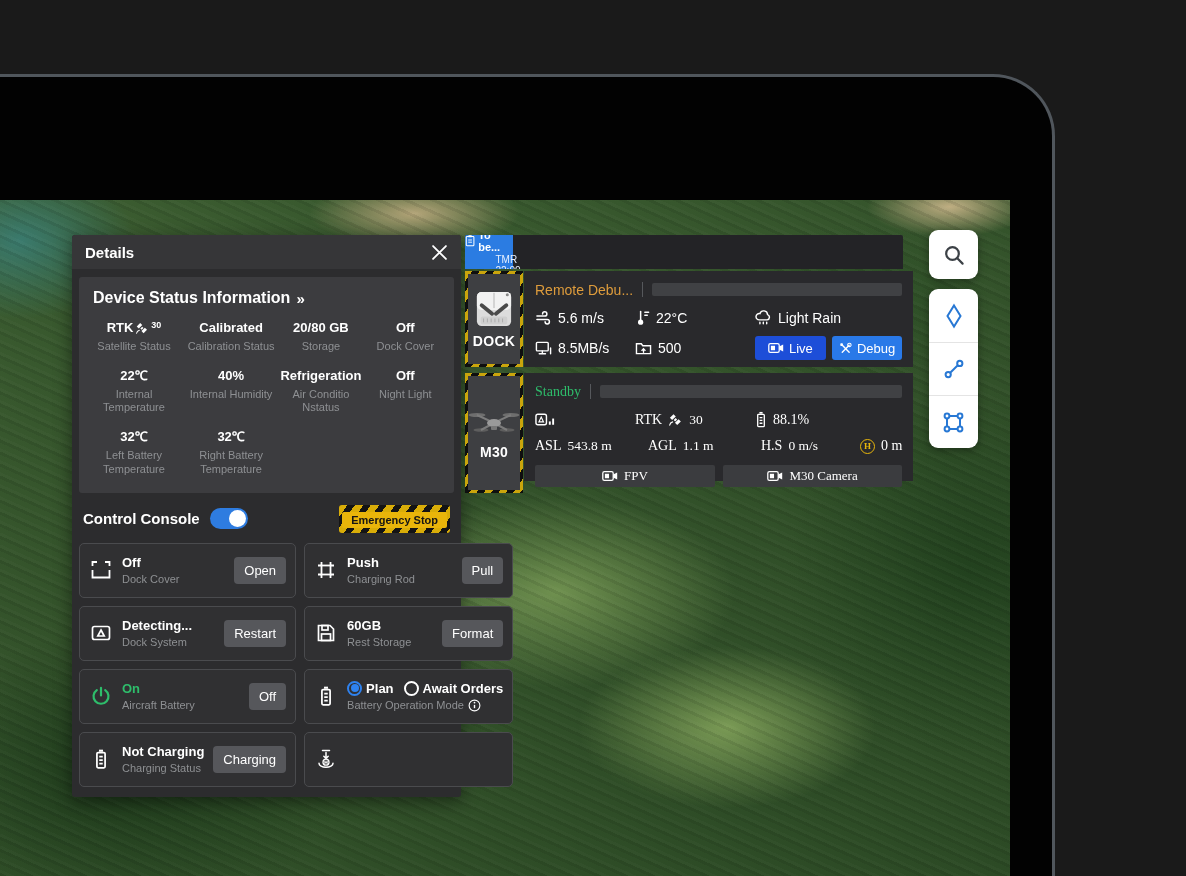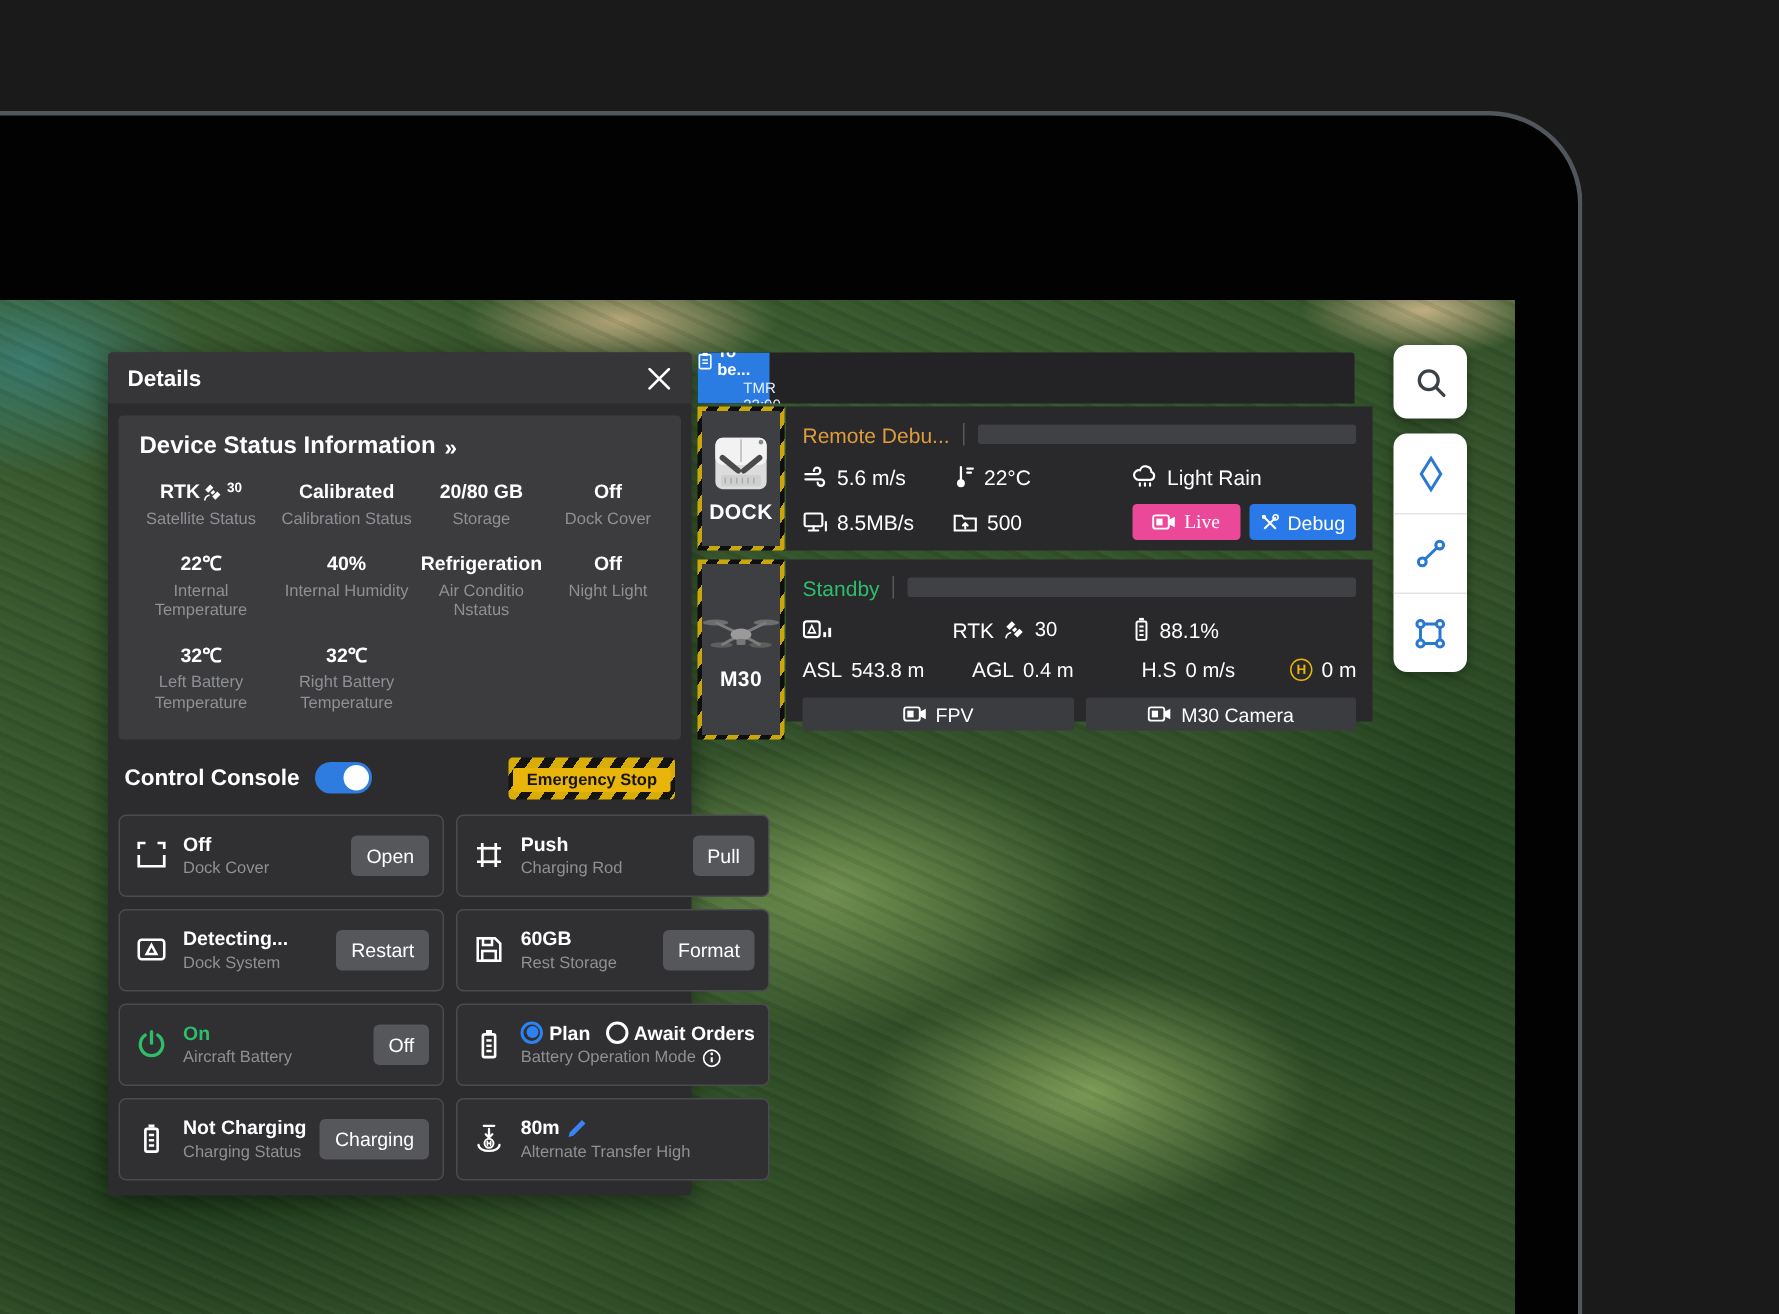--- a/index.html
+++ b/index.html
@@ -84,34 +84,34 @@
   .dph-task, .dph-device { font-size:15px; }
   .dp-body { display:flex; margin-top:2px; }
   .thumb-col { width:64px; display:flex; flex-direction:column; gap:6px; }
   .thumb { height:96px; padding:3px; background:repeating-linear-gradient(125deg,#caa50c 0 6px,#0f0f0f 6px 12px); cursor:pointer; }
   .thumb.tall { height:120px; }
   .thumb-inner { height:100%; background:#3e3f42; display:flex; flex-direction:column; align-items:center; justify-content:center; gap:5px; }
   .thumb-label { font-weight:700; font-size:14px; letter-spacing:.3px; }
   .info-col { flex:1; display:flex; flex-direction:column; gap:6px; margin-left:1px; }
   .info-sec { background:#29292c; padding:9px 11px; }
   .info-sec.dock { height:96px; }
-  .info-sec.m30 { height:108px; }
+  .info-sec.m30 { height:108px;font-family:Liberation Serif, serif; }
   .status-row { display:flex; align-items:center; gap:9px; height:19px; }
   .status-text { font-size:14px; white-space:nowrap; }
   .status-text.orange { color:#de9c3c; }
   .status-text.green { color:#2ebd6b; }
   .pbar { flex:1; height:13px; background:#404144; border-radius:2px; }
   .metric-row { display:grid; grid-template-columns:100px 120px 1fr; align-items:center; margin-top:10px; }
   .metric-row.alt { grid-template-columns:113px 113px 99px 1fr; }
   .metric { display:flex; align-items:center; gap:6px; font-size:14px; white-space:nowrap; }
   .metric .mval { font-size:13.5px; }
   .btn-pair { display:flex; gap:6px; }
   .pill-btn { flex:1; height:24px; border:none; border-radius:3px; color:#fff; font-size:13px;
     display:flex; align-items:center; justify-content:center; gap:5px; cursor:pointer; font-family:inherit; }
-  .pill-btn.dark { background:#ec4899;font-family:Liberation Serif, serif; }
+  .pill-btn.dark { background:#1d4ed8; }
   .pill-btn.blue { background:#2979e8; }
   .bottom-btns { display:flex; gap:8px; margin-top:11px; }
   .cam-btn { flex:1; height:22px; background:#3b3c3f; border:none; border-radius:2px; color:#fff;
     font-size:13px; display:flex; align-items:center; justify-content:center; gap:6px; cursor:pointer; font-family:inherit; }
   .home-ic { width:15px; height:15px; border:1.5px solid #e8b60b; border-radius:50%; color:#e8b60b;
     font-size:9px; font-weight:700; display:flex; align-items:center; justify-content:center; flex:none; }
 
   
   .search-btn { position:absolute; left:929px; top:230px; width:49px; height:49px; background:#fff;
     border-radius:9px; display:flex; align-items:center; justify-content:center; cursor:pointer;
@@ -347,29 +347,20 @@
         </div>
 
         <div class="card">
           <span class="card-icon">
             <svg width="24" height="22" viewBox="0 0 24 22" fill="none" stroke="#fff" stroke-width="1.5" stroke-linecap="round">
                 <path d="M8.5 2.5h7M12 4.5v5.5M9.8 8.2L12 10.4l2.2-2.2"></path>
                 <path d="M5 15.2c0 2.3 3.1 4.1 7 4.1s7-1.8 7-4.1"></path>
                 <circle cx="12" cy="14.2" r="3" stroke-width="1.3"></circle>
                 <path d="M10.9 12.9v2.6M13.1 12.9v2.6M10.9 14.2h2.2" stroke-width="1.1"></path>
               </svg>
-          </span>
-          <span class="card-mid">
-            <span class="card-val">
-              <span>80m</span>
-              <svg width="14" height="14" viewBox="0 0 14 14">
-                  <path d="M1 13l.9-3.2L10 1.7l2.3 2.3L4.2 12.1z" fill="#3b82f6"></path>
-                </svg>
-            </span>
-            <span class="card-lab">Alternate Transfer High</span>
           </span>
         </div>
 
       </div>
     </div>
   </section>
 
   <section class="device-panel">
     <div class="dp-header">
       <div class="badge">
@@ -522,21 +513,21 @@
               <span>88.1%</span>
             </span>
           </div>
           <div class="metric-row alt">
             <span class="metric">
               <span>ASL</span>
               <span class="mval">543.8 m</span>
             </span>
             <span class="metric">
               <span>AGL</span>
-              <span class="mval">0.4 m</span>
+              <span class="mval">1.1 m</span>
             </span>
             <span class="metric">
               <span>H.S</span>
               <span class="mval">0 m/s</span>
             </span>
             <span class="metric">
               <span class="home-ic">H</span>
               <span>0 m</span>
             </span>
           </div>

